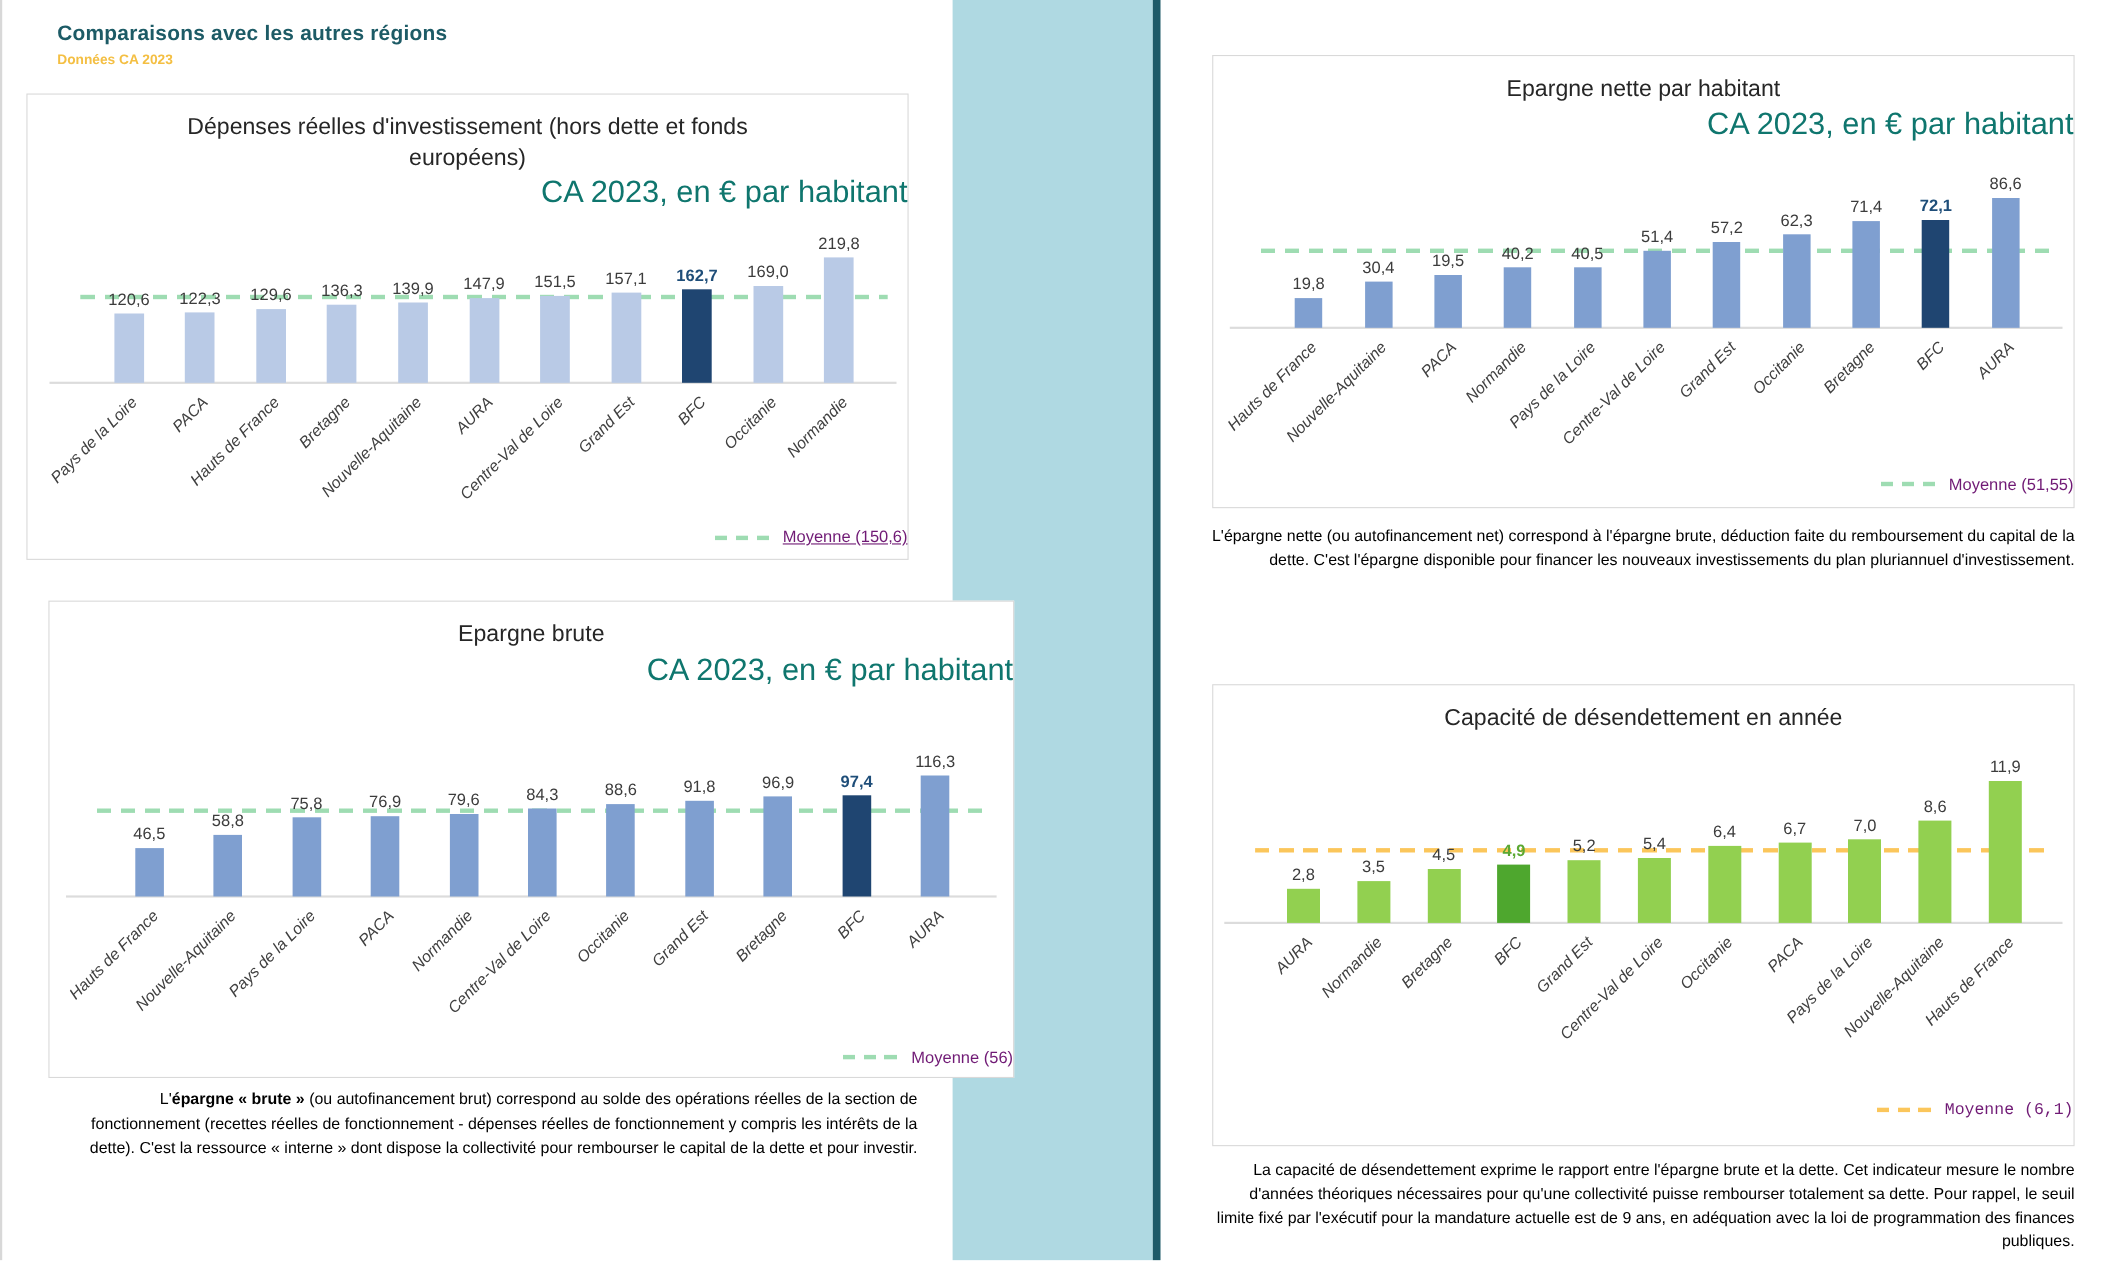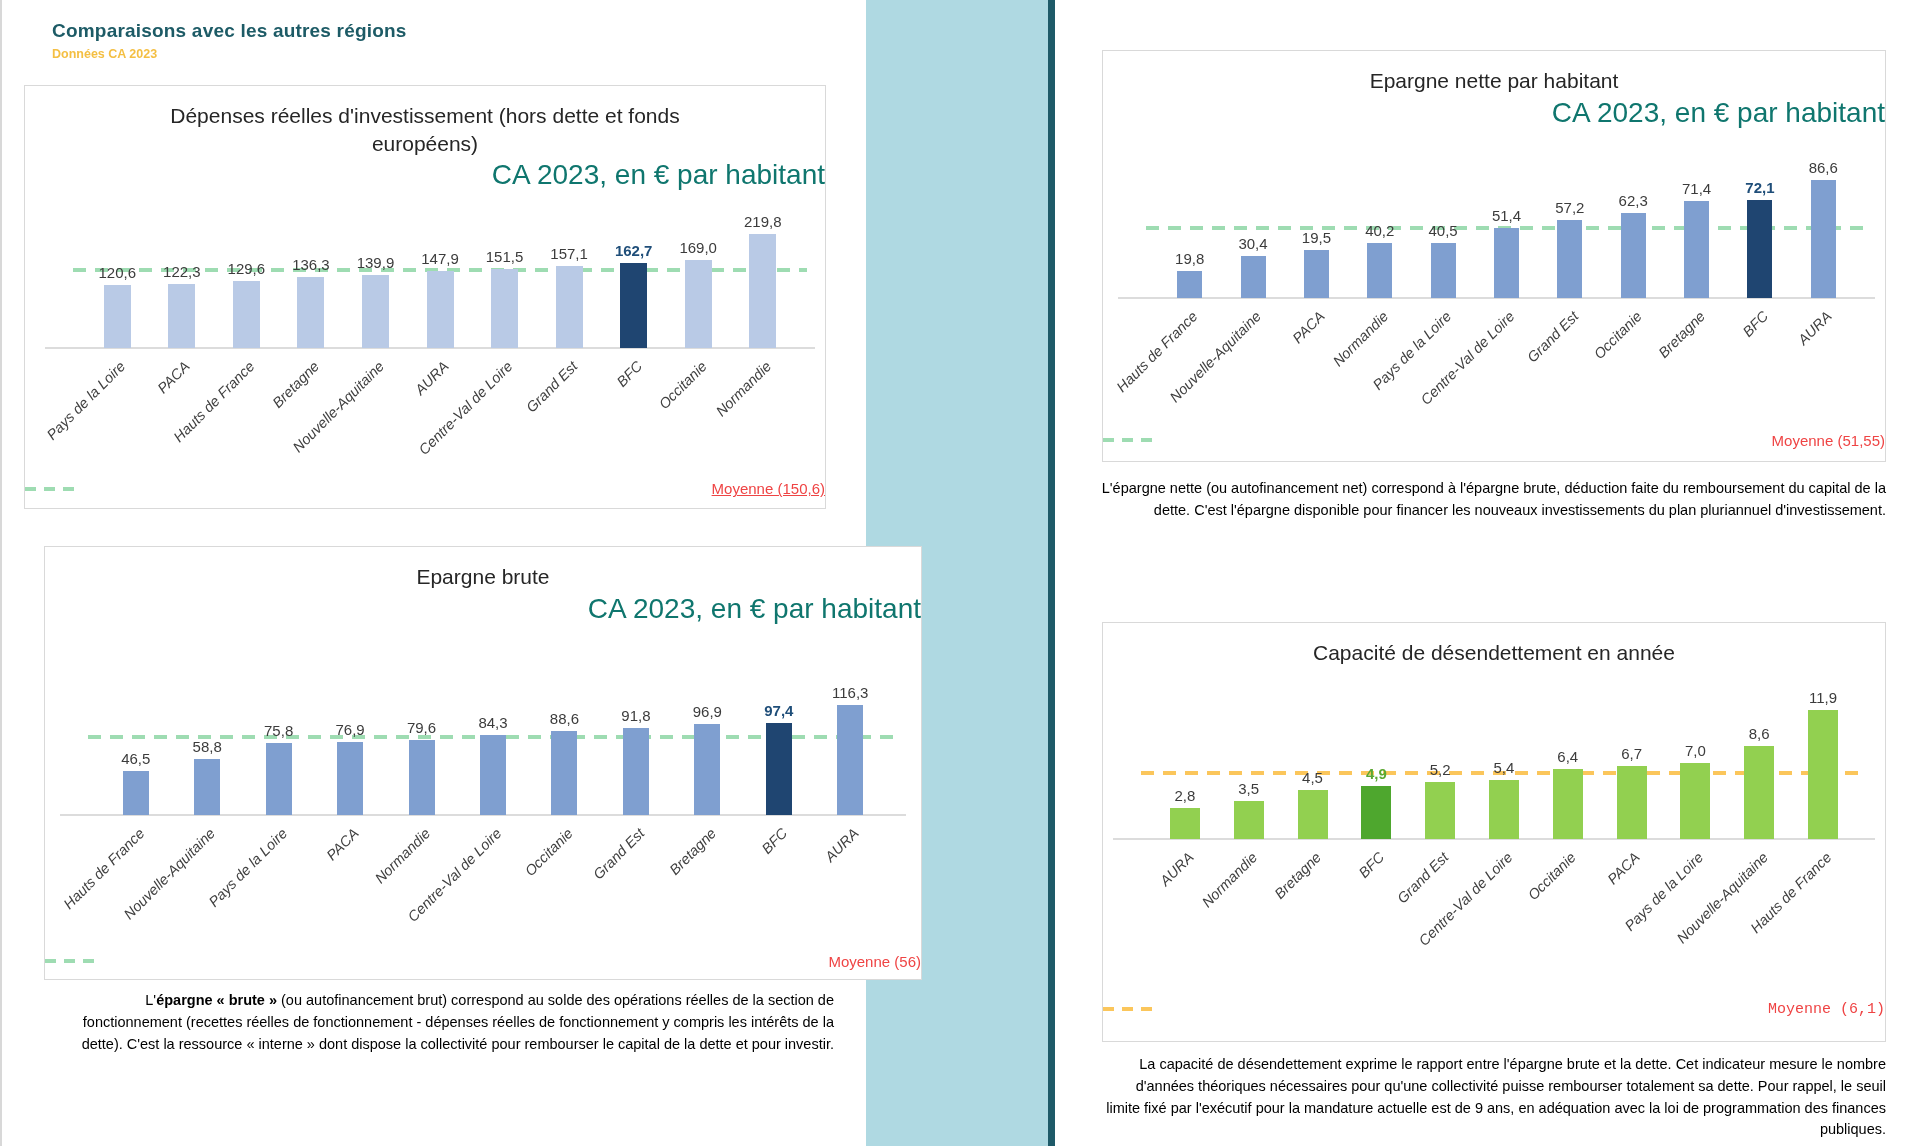--- a/index.html
+++ b/index.html
@@ -16,21 +16,21 @@
   .plot{position:relative;display:flex;align-items:flex-end;}
   .baseline{position:absolute;left:-40px;right:-20px;bottom:-1px;border-bottom:2px solid #DCDCDC;}
   .meanline{position:absolute;left:-12px;right:-12px;height:4px;z-index:0;}
   .col{flex:1;display:flex;flex-direction:column;align-items:center;justify-content:flex-end;position:relative;z-index:1;}
   .val{font-size:15px;color:#3C3C3C;margin-bottom:4px;white-space:nowrap;}
   .val.hl{font-weight:bold;}
   .xlabels{display:flex;position:relative;}
   .xcell{flex:1;position:relative;}
   .xcell span{position:absolute;top:10px;right:50%;transform:rotate(-45deg);transform-origin:100% 0;
               white-space:nowrap;font-size:14.5px;font-style:italic;color:#404040;}
-  .legend{display:flex;justify-content:space-between;align-items:center;gap:12px;font-size:15px;color:#ef4444;}
+  .legend{display:flex;justify-content:flex-end;align-items:center;gap:12px;font-size:15px;color:#701a75;}
   .dash{height:4px;width:50px;}
   .footnote{position:absolute;font-size:14.5px;line-height:1.5;color:#000;text-align:right;}
 </style>
 </head>
 <body>
 
 <div class="canvas">
   <div class="page-edge"></div>
 
   <div class="page-title">Comparaisons avec les autres régions</div>

